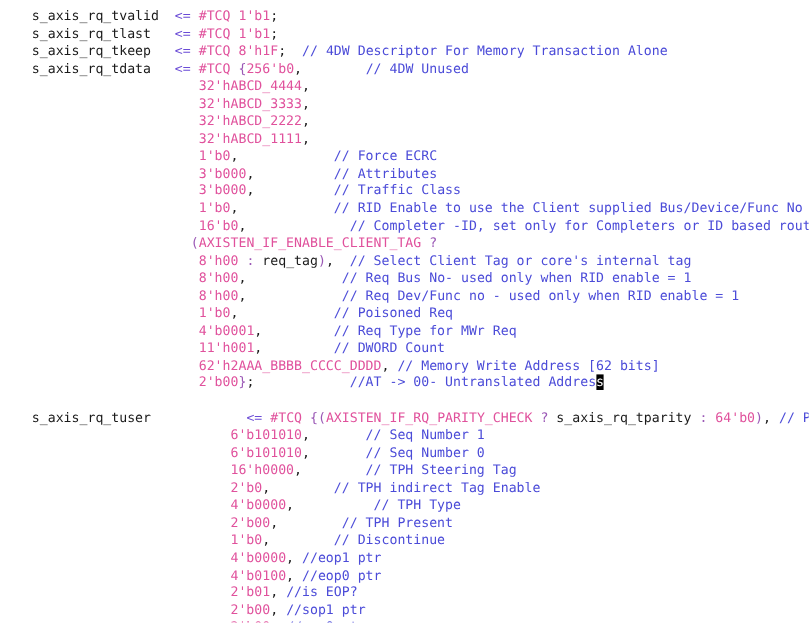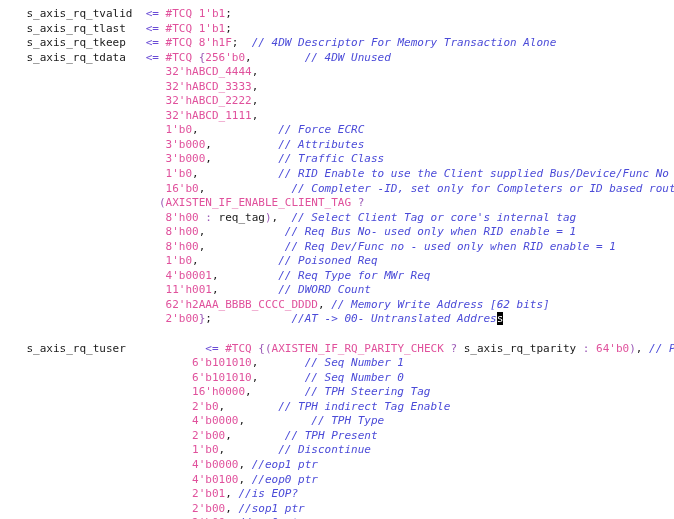--- a/index.html
+++ b/index.html
@@ -31,21 +31,21 @@
   }
   .line {
     white-space: pre;
     height: 14.55px;
   }
   
   .ident   { color: #1a1a1a; }
   .op      { color: #6a4bd6; }
   .macro   { color: #e0519c; }
   .num     { color: #e0519c; }
-  .cmt     { color: #4b4bd8; font-style: italic; }
+  .cmt     { color: #4b4bd8; }
   .punct   { color: #9b59b6; }
   .plain   { color: #1a1a1a; }
   .cursor  {
     background: #000000;
     color: #ffffff;
   }
 </style>
 </head>
 <body>
 

